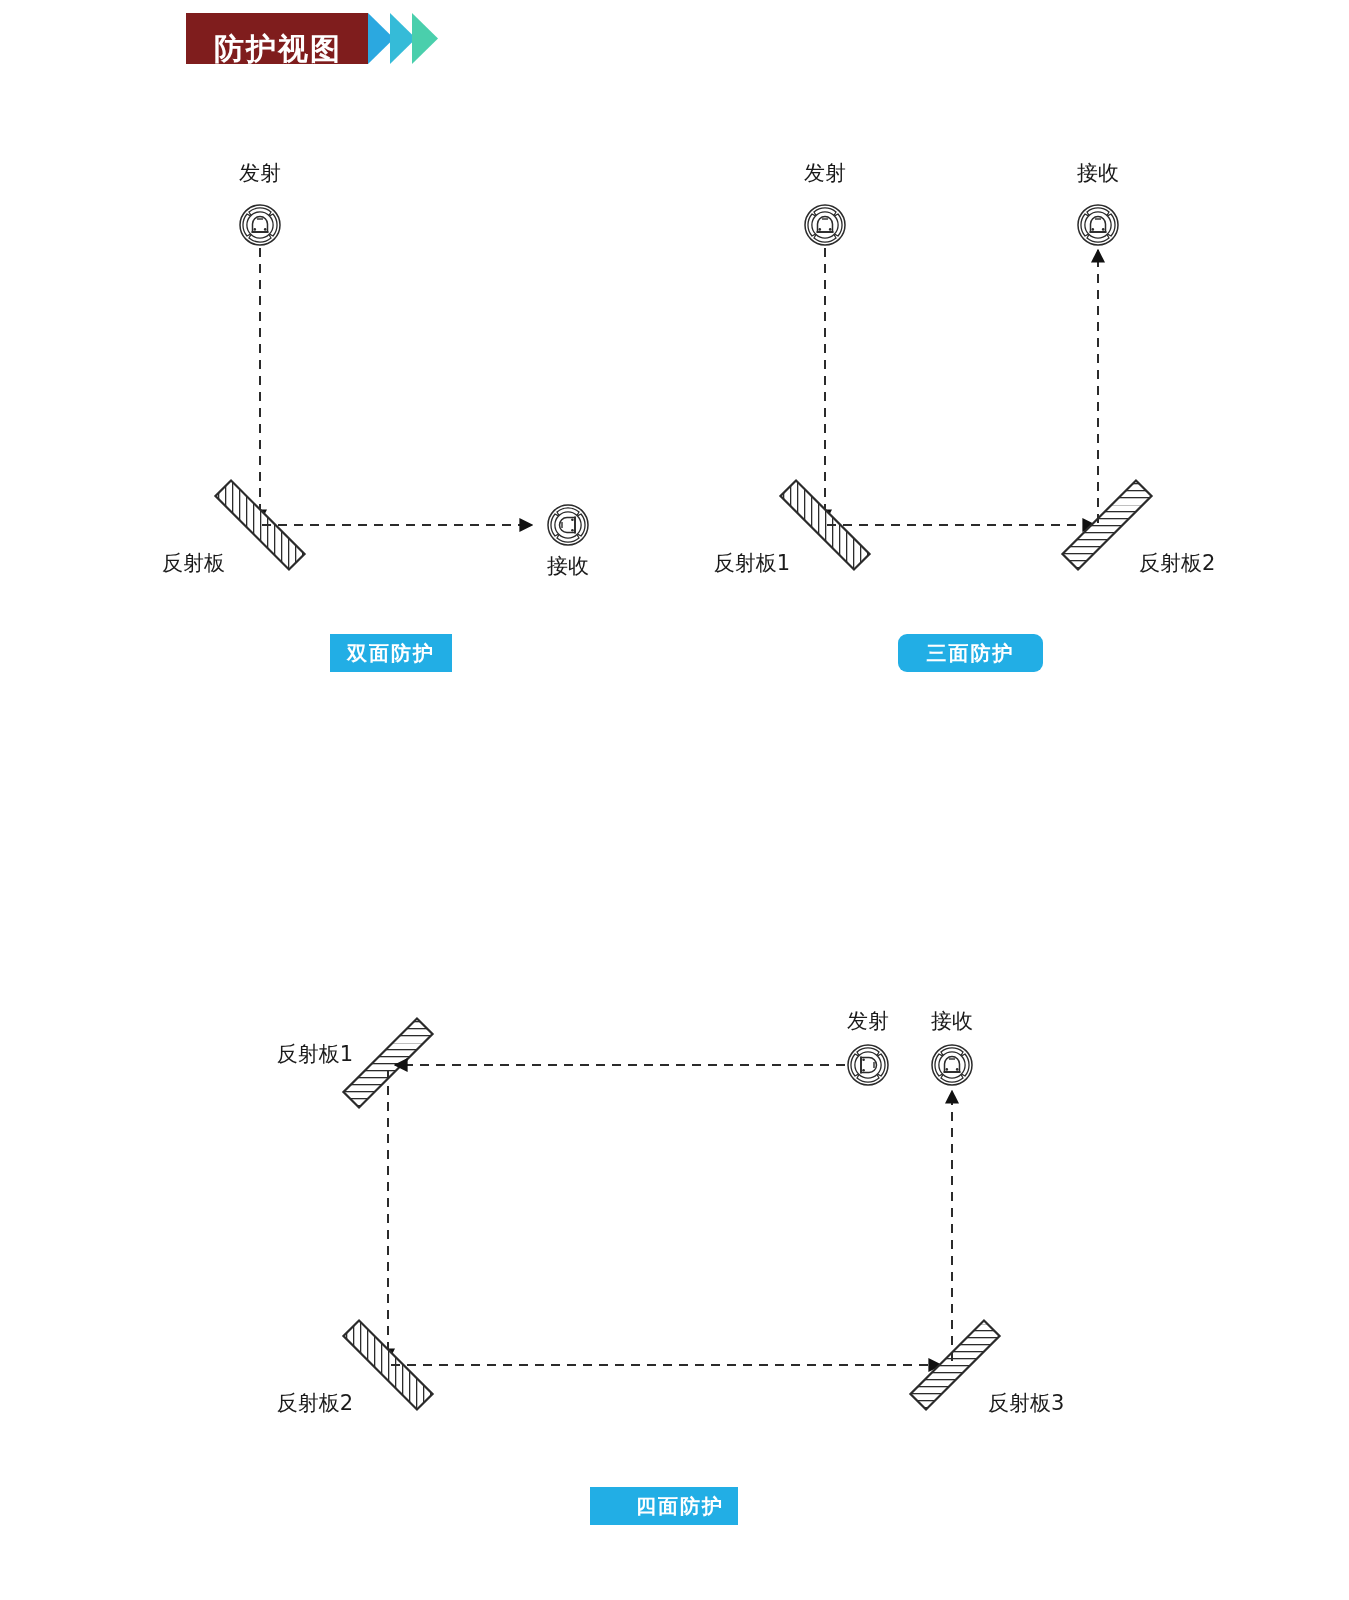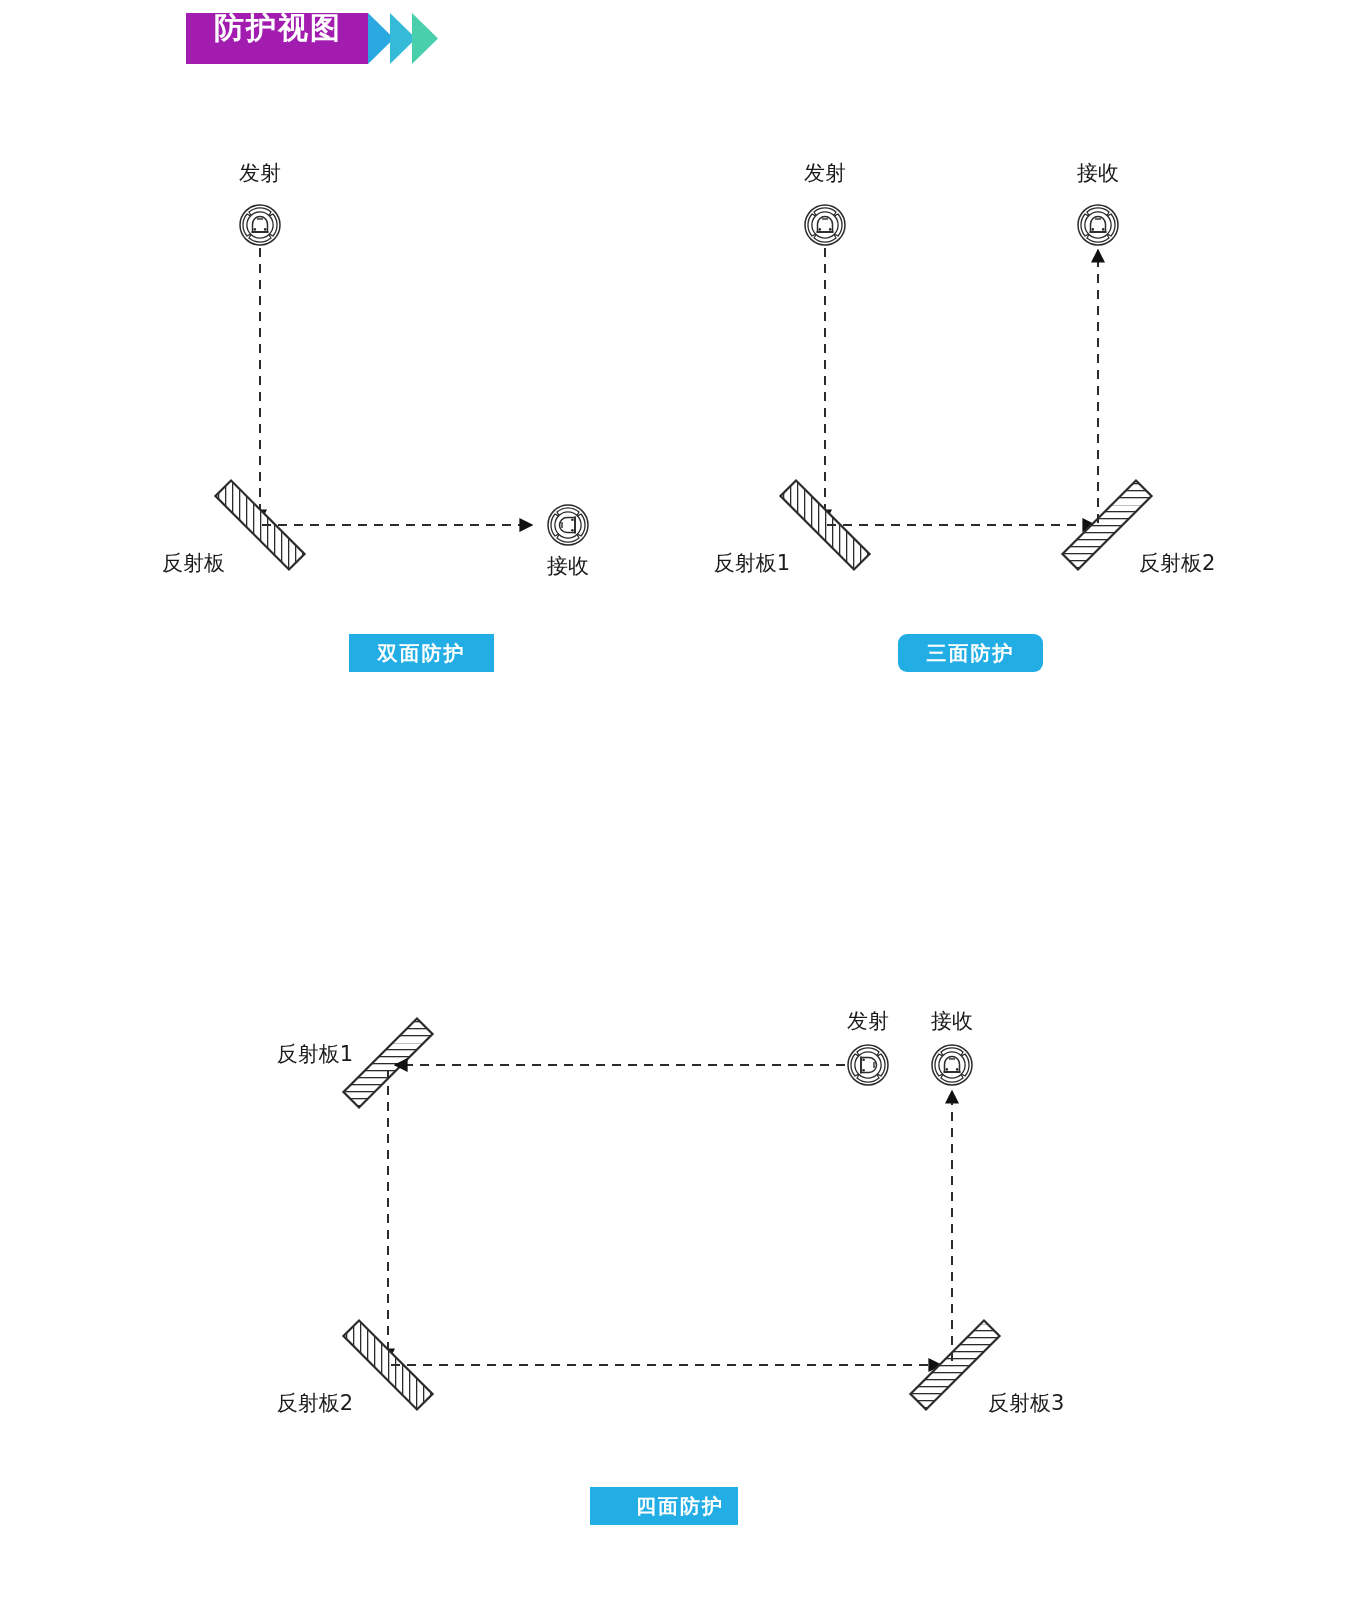--- a/index.html
+++ b/index.html
@@ -19,23 +19,23 @@
   
   #header-banner {
     position: absolute;
     left: 186px;
     top: 13px;
     height: 51px;
     display: flex;
     align-items: stretch;
   }
   #header-banner .banner-box {
-    background: #a21caf;
+    background: #7f1d1d;
     display: flex;
-    align-items: flex-start;
+    align-items: flex-end;
     padding: 0 26px 0 28px;
   }
   #header-banner .banner-title {
     color: #ffffff;
     font-size: 30px;
     font-weight: bold;
     letter-spacing: 2px;
     line-height: 1;
   }
   #header-banner .chevrons {
@@ -130,21 +130,21 @@
     </g>
 
     <line x1="112" y1="385" x2="382" y2="385" stroke="#2b2b2b" stroke-width="2" stroke-dasharray="9 7" marker-end="url(#arrow)"></line>
 
     <g>
       <use href="#sensor-head" transform="translate(418,385) rotate(-90)"></use>
       <text class="lbl" x="418" y="433" text-anchor="middle">接收</text>
     </g>
   </svg>
 </div>
-<div class="caption-chip" style="left:349px; top:634px; width:145px;">
+<div class="caption-chip" style="left:330px; top:634px; width:122px;">
   <span>双面防护</span>
 </div>
 
 <div class="panel" style="left:715px; top:140px;">
   <svg width="520" height="460" viewBox="0 0 520 460">
 
     <g>
       <text class="lbl" x="110" y="40" text-anchor="middle">发射</text>
       <use href="#sensor-head" transform="translate(110,85)"></use>
     </g>

